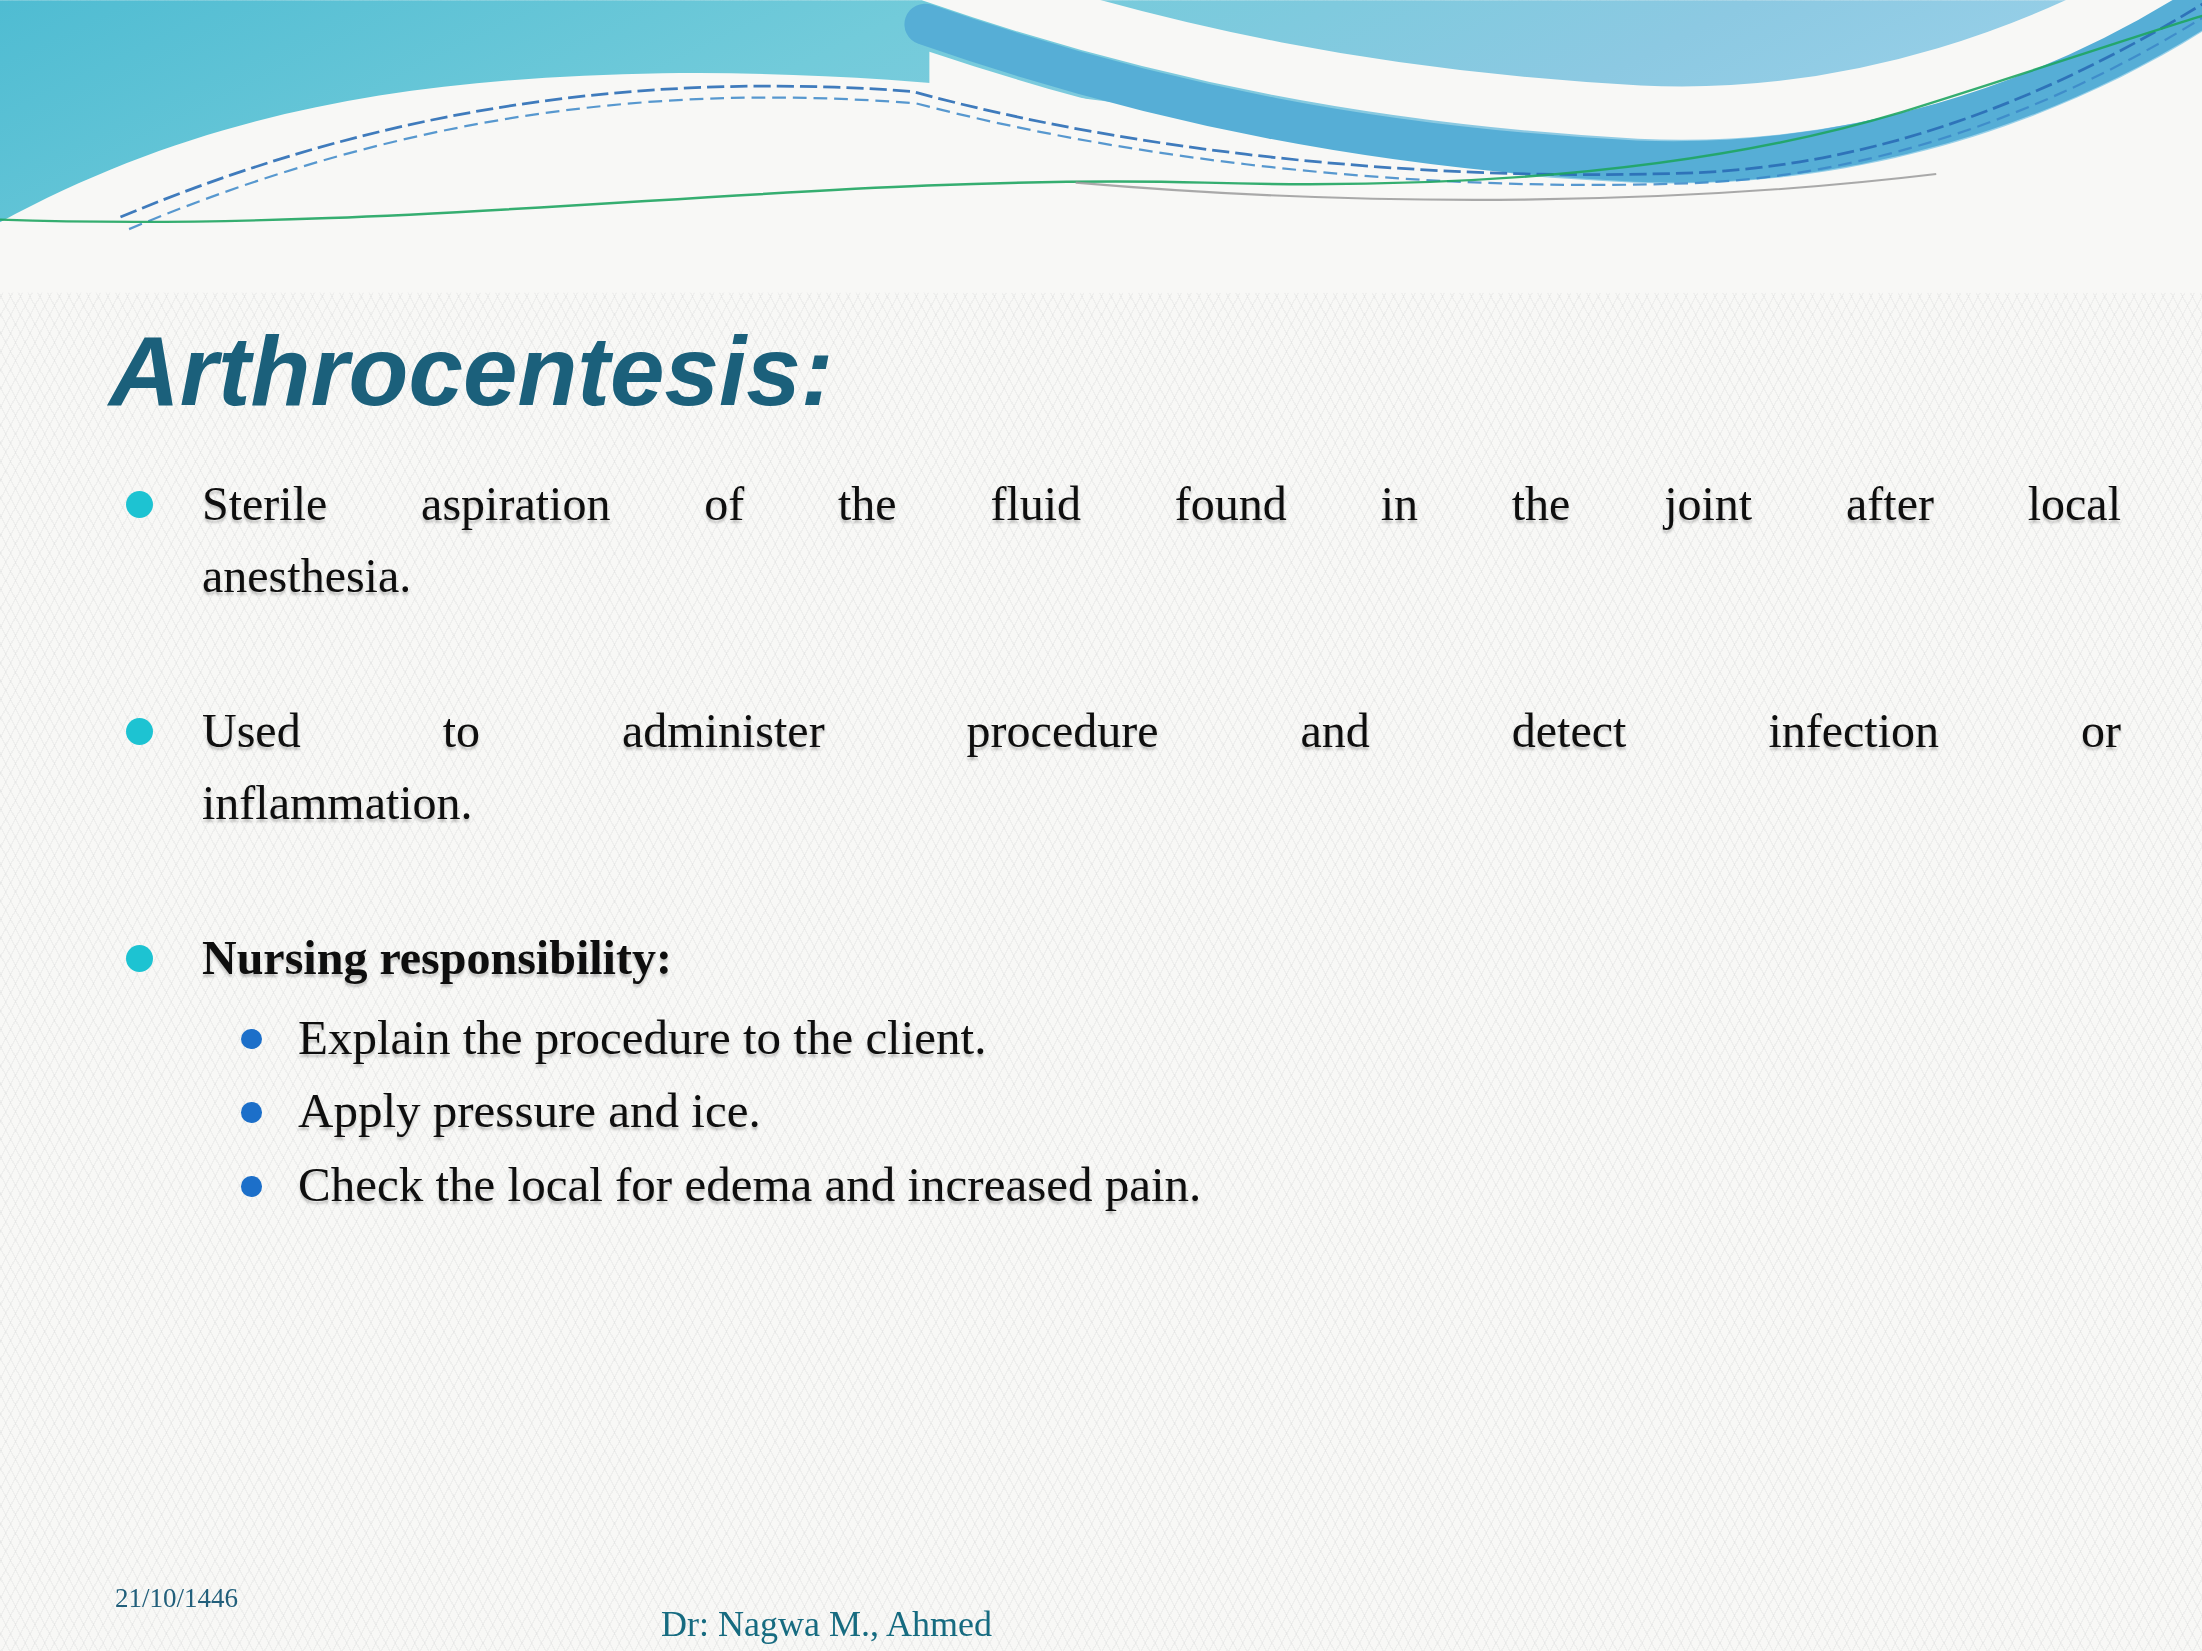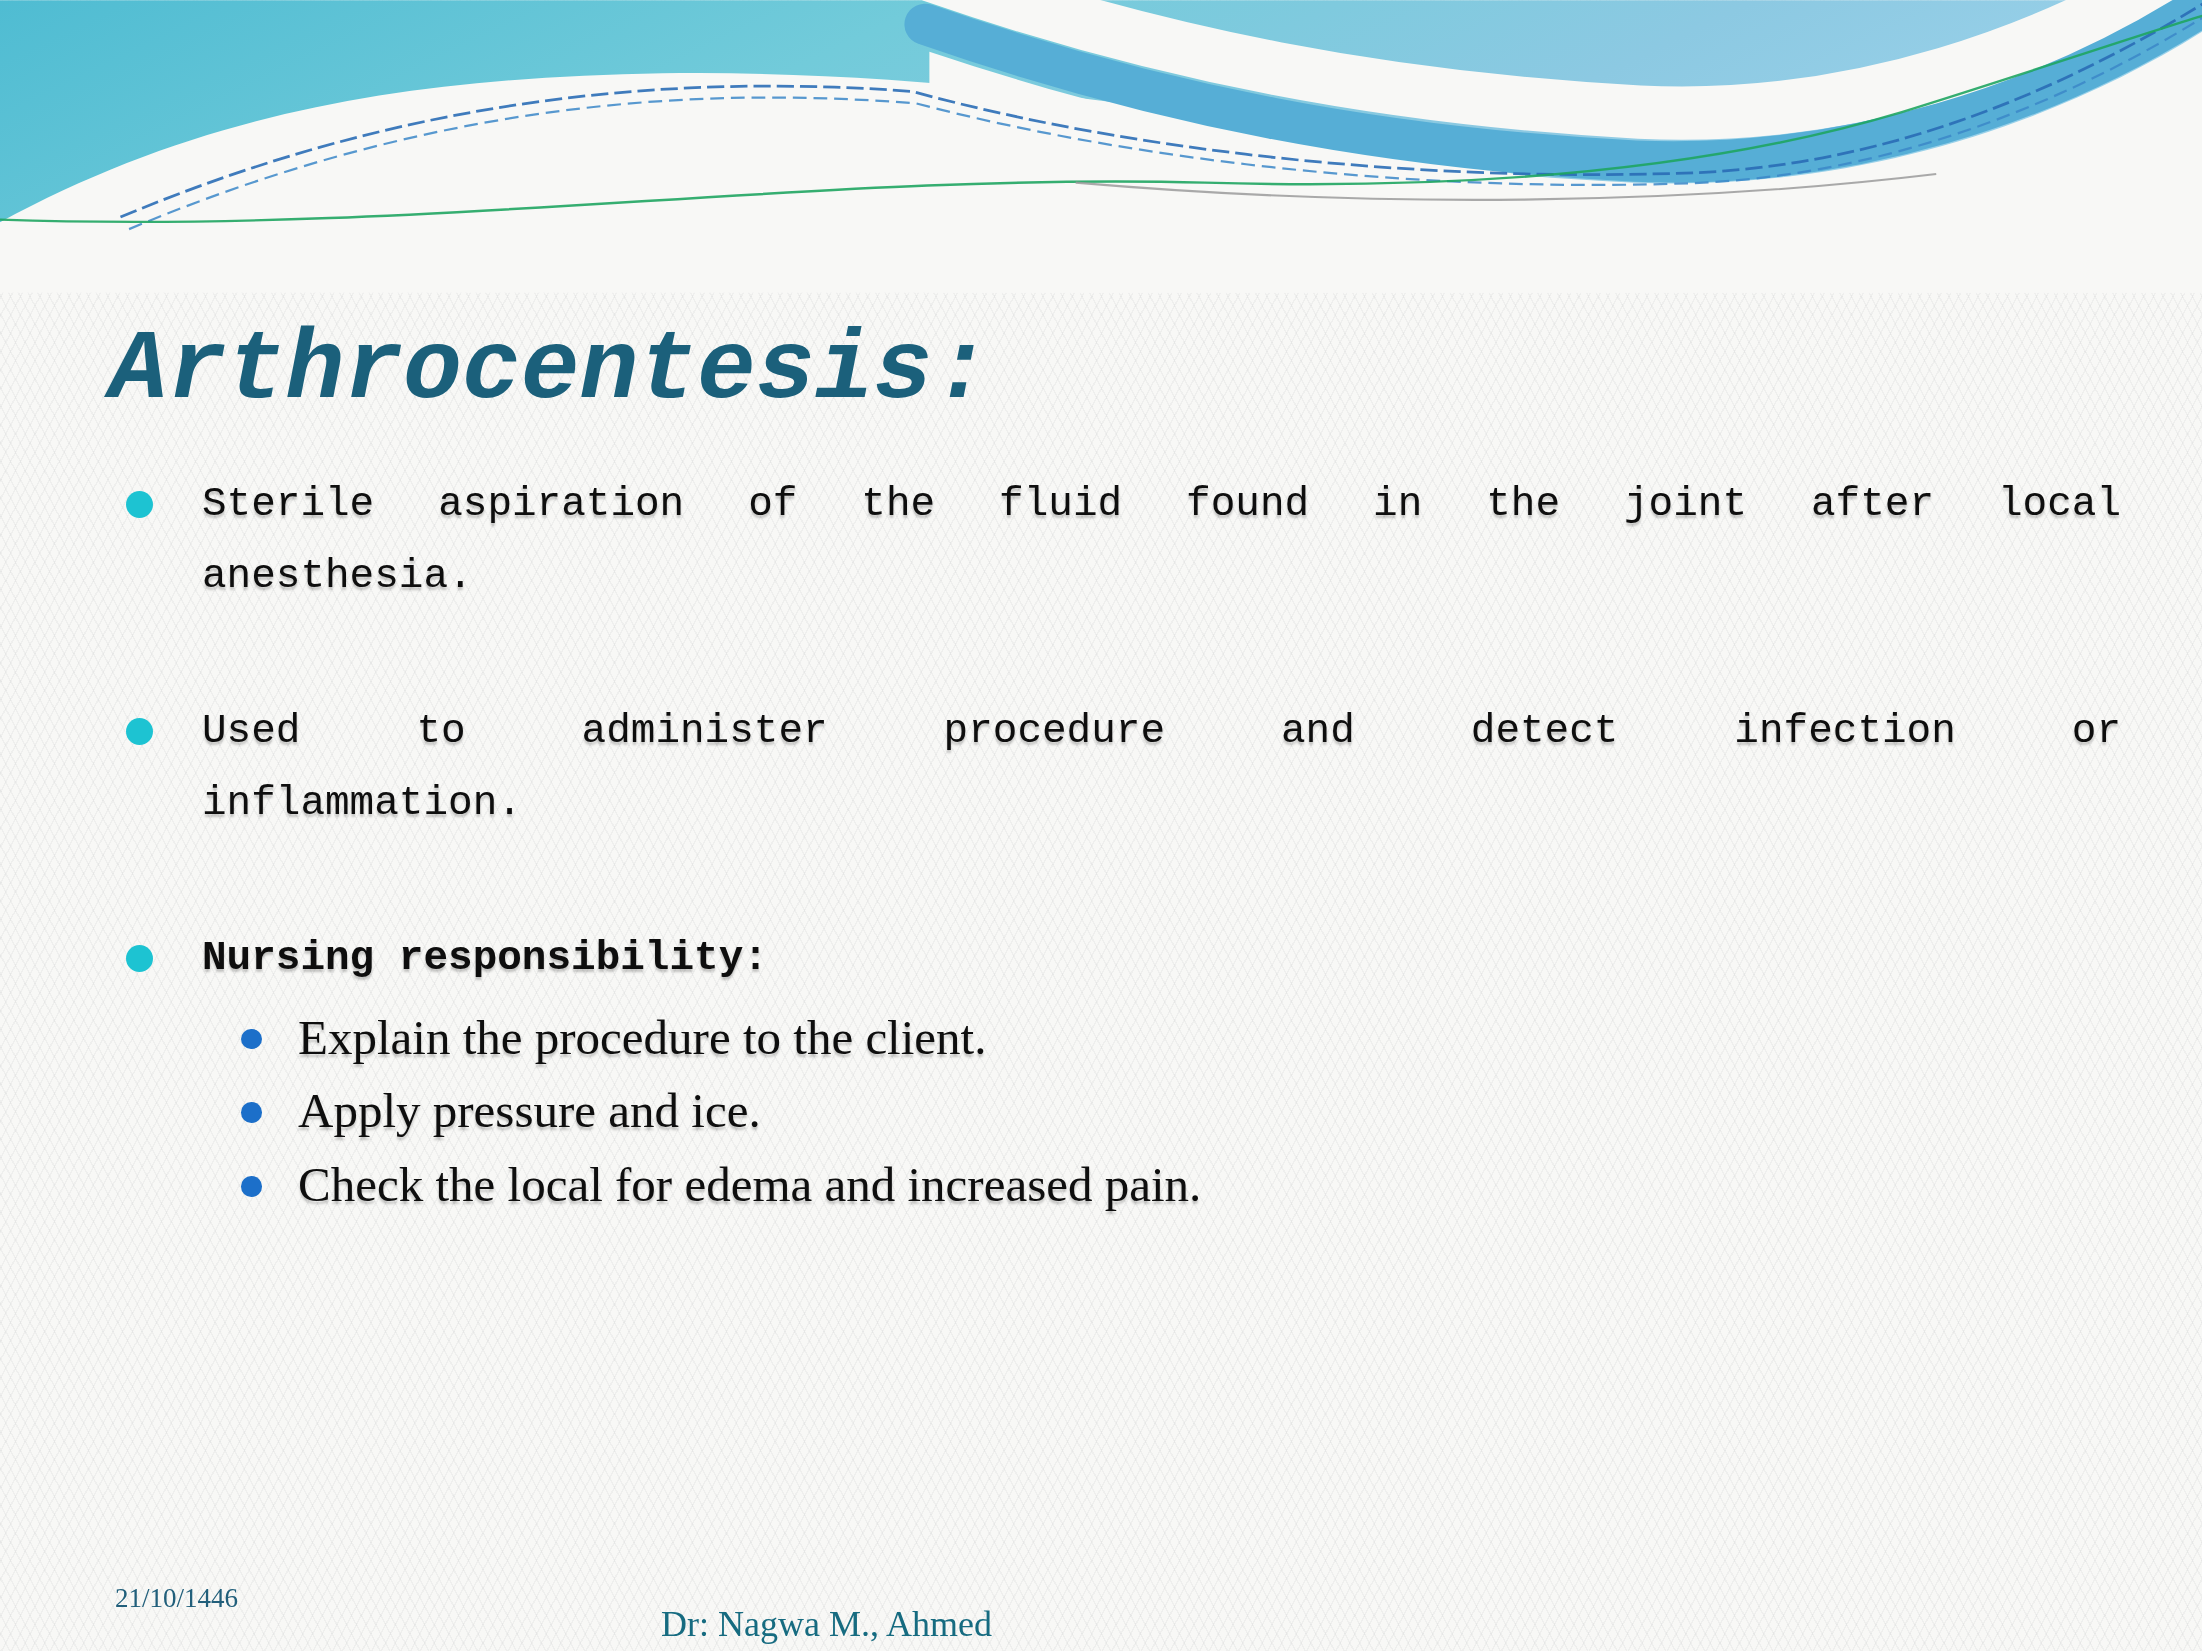--- a/index.html
+++ b/index.html
@@ -7,25 +7,25 @@
     position:relative;width:2203px;height:1652px;overflow:hidden;
     font-family:"Liberation Serif",serif;
     background-color:#f8f8f6;
     background-image:
       repeating-linear-gradient(62deg, rgba(190,192,194,.16) 0 1.4px, transparent 1.4px 8.6px),
       repeating-linear-gradient(-62deg, rgba(190,192,194,.16) 0 1.4px, transparent 1.4px 8.6px);
   }
   .wave{position:absolute;top:0;left:0;display:block;}
   .content{position:absolute;left:90px;top:315px;width:2031px;}
   .title{
-    font-family:Liberation Mono, monospace;font-style:italic;font-weight:700;
+    font-family:Liberation Sans, sans-serif;font-style:italic;font-weight:700;
     font-size:98px;line-height:1.15;color:#1b607b;margin:0 0 40px 19px;
   }
   .b1{position:relative;padding-left:112px;margin:0 0 83px 0;}
-  .b1 .btxt{font-size:41px;line-height:72px;color:#0e0e0e;text-shadow:0 2.6px 2.6px rgba(0,0,0,.22);font-family:Liberation Mono, monospace;}
+  .b1 .btxt{font-size:48px;line-height:72px;color:#0e0e0e;text-shadow:0 2.6px 2.6px rgba(0,0,0,.22);}
   .jline{text-align:justify;text-align-last:justify;}
   .dot1{position:absolute;left:36px;top:23px;width:27px;height:27px;border-radius:50%;background:#1dc3d2;}
   .b1.heading{margin-bottom:8px;}
   .b1.heading .btxt{font-weight:700;}
   .b2{position:relative;padding-left:208px;margin:0 0 1.7px 0;
       font-size:49px;line-height:72px;color:#0e0e0e;text-shadow:0 2.6px 2.6px rgba(0,0,0,.22);}
   .dot2{position:absolute;left:151px;top:27px;width:20.6px;height:20.6px;border-radius:50%;background:#1c6fc9;}
   .footer-date{position:absolute;left:115px;top:1583px;font-size:27px;color:#215f7b;}
   .footer-author{position:absolute;left:661px;top:1575px;font-size:36px;color:#166b80;margin-top:28px;}
 </style>

